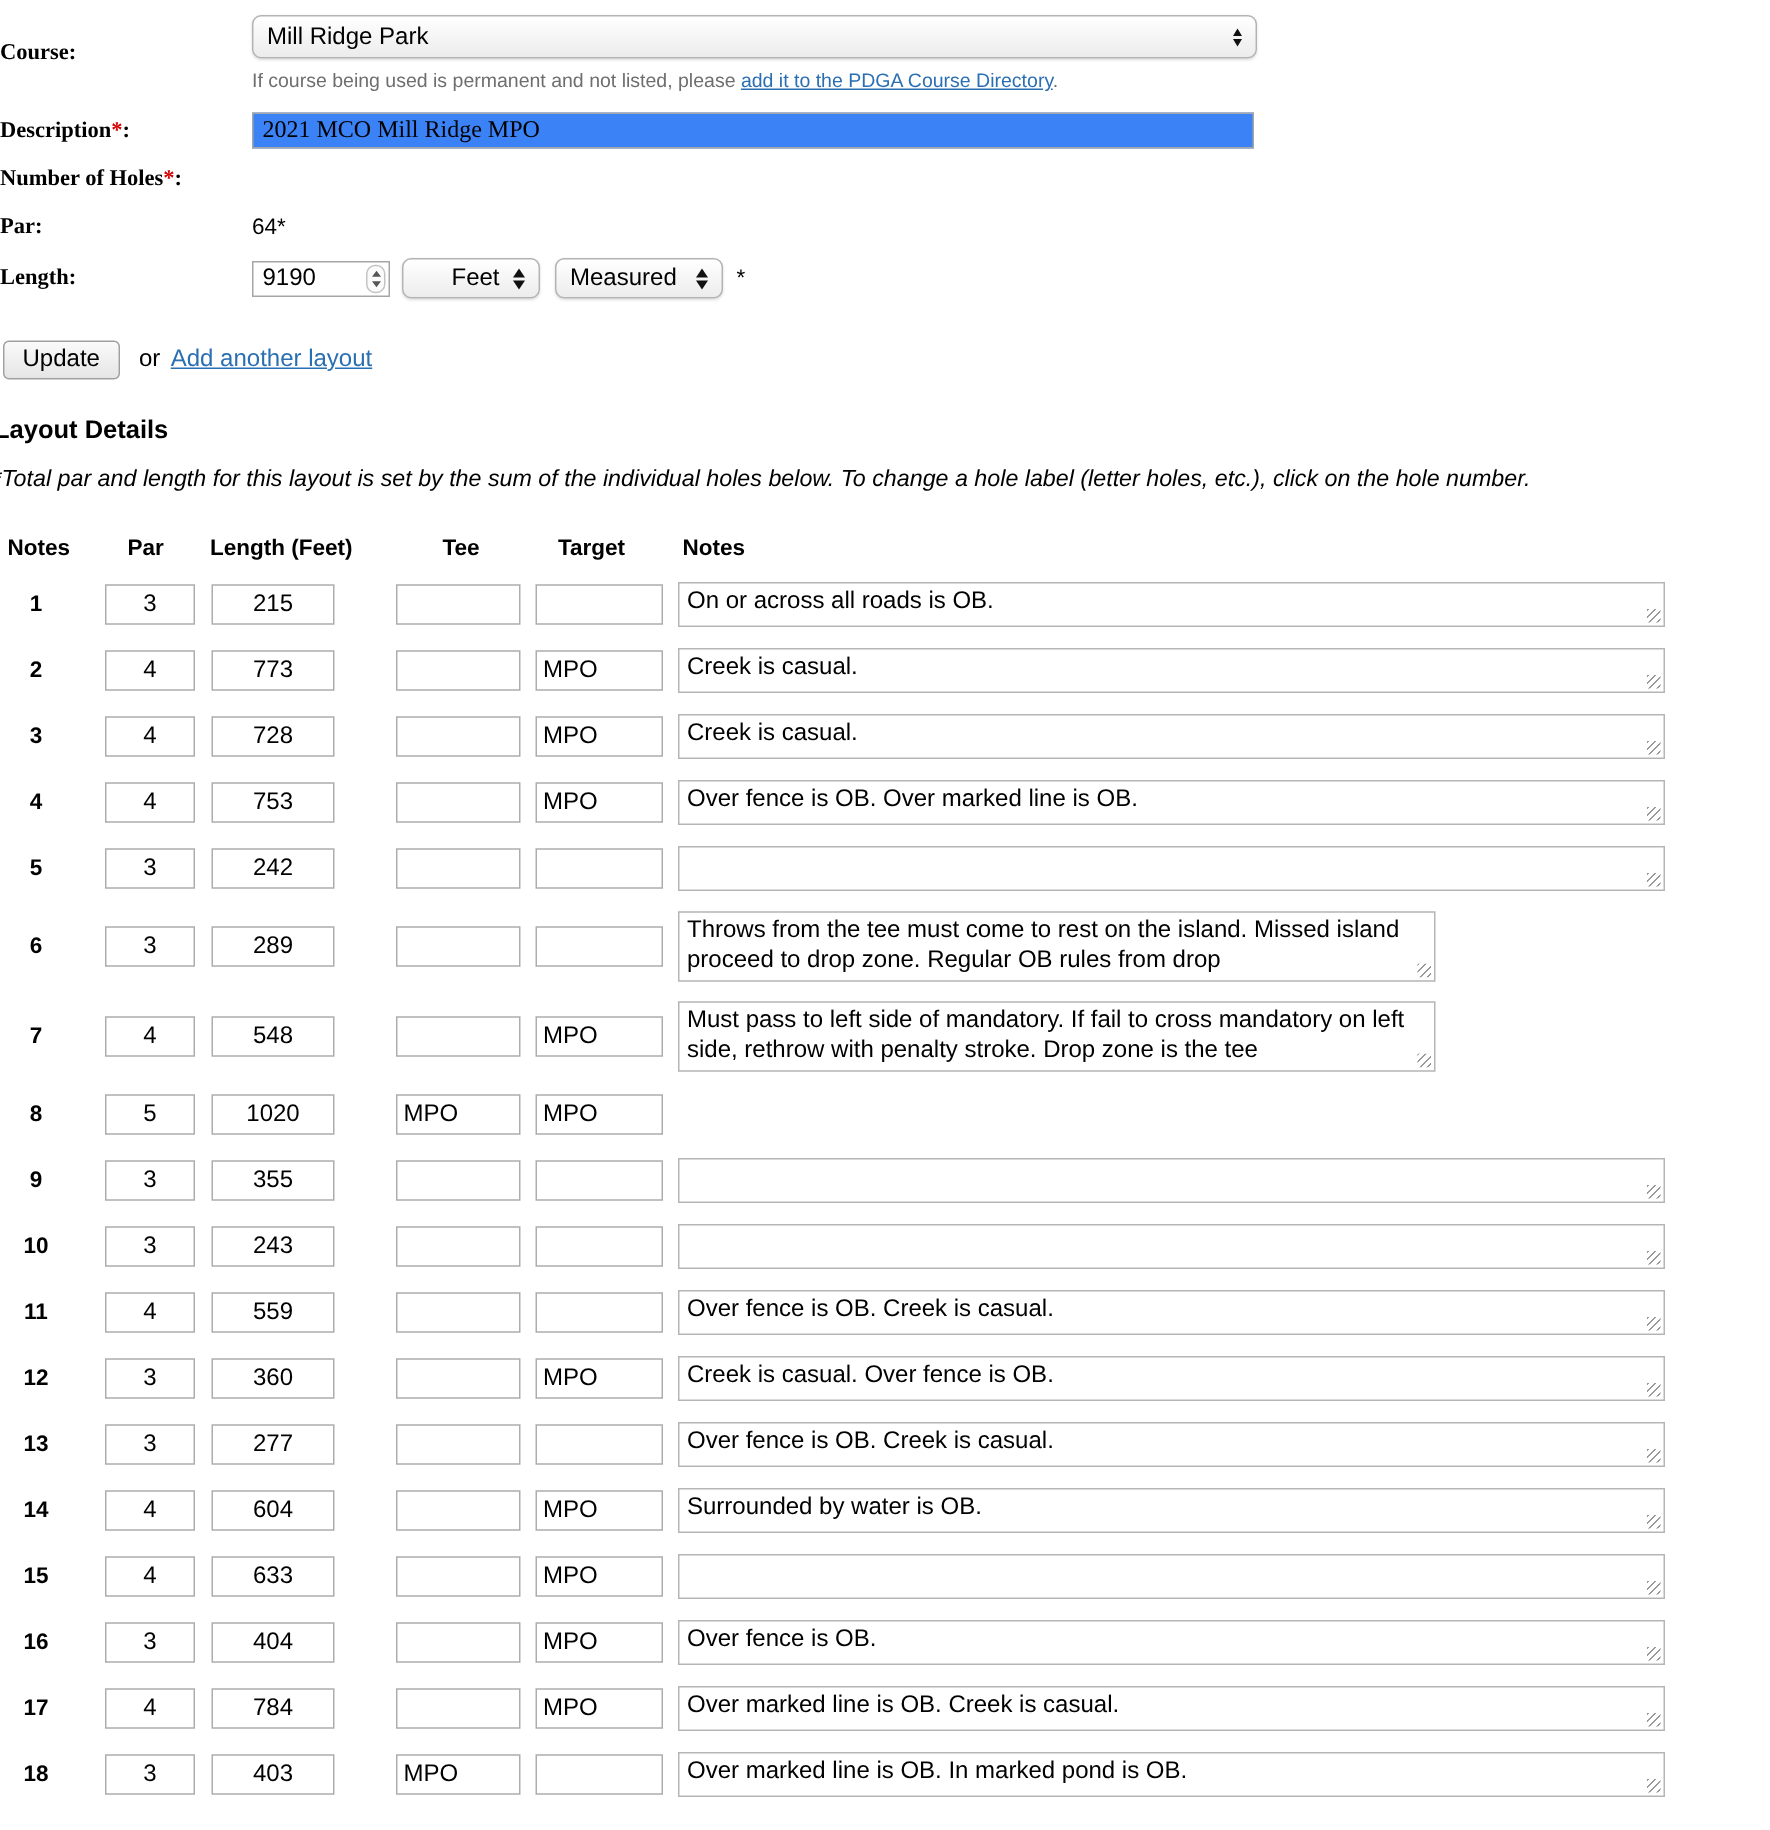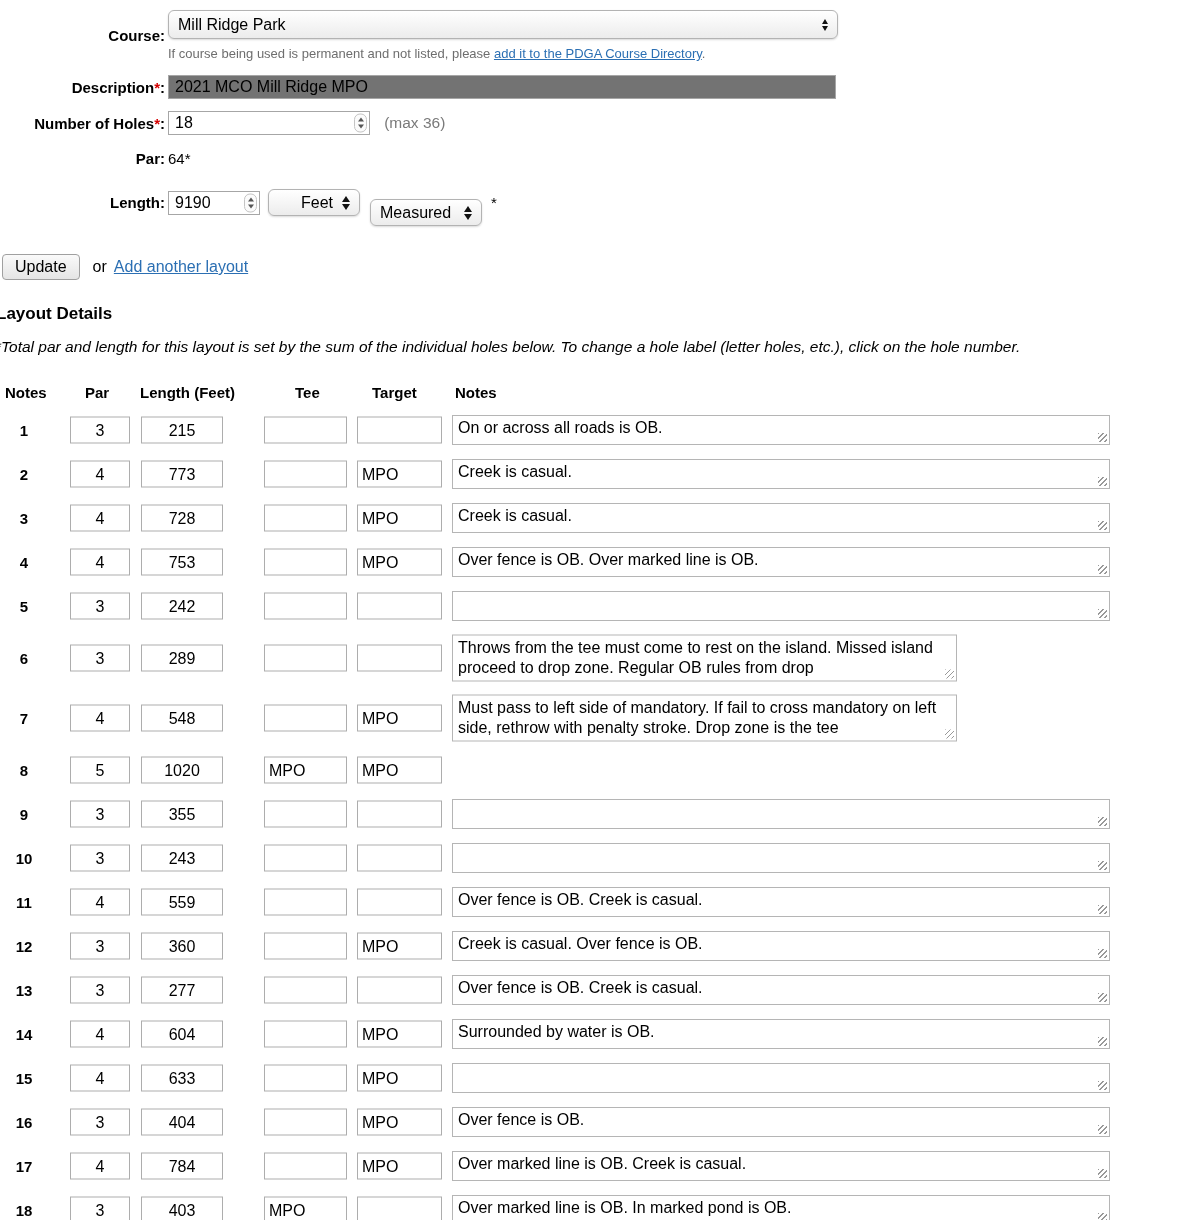--- a/index.html
+++ b/index.html
@@ -6,21 +6,21 @@
   html, body { margin:0; padding:0; }
   body {
     width:1180px; height:1220px; overflow:hidden;
     background:#fff; color:#000;
     font-family:"Liberation Sans", sans-serif; font-size:15px;
   }
   .page { position:relative; width:1180px; height:1220px; padding-top:10px; }
 
   
   .frow { display:flex; align-items:center; }
-  .flabel { flex:0 0 165px; width:165px; text-align:right; font-weight:bold; font-size:15px; }
+  .flabel { flex:0 0 165px; width:165px; text-align:left; font-weight:bold; font-size:15px;font-family:Liberation Serif, serif; }
   .req { color:#d40000; }
   .fcontrol { margin-left:3px; }
 
   .mac-select {
     border:1px solid #b3b3b3; border-radius:6px;
     background:linear-gradient(#ffffff,#ececec);
     box-shadow:0 1px 2px rgba(0,0,0,0.15);
     display:inline-flex; align-items:center; justify-content:space-between;
     padding:0 9px; font-size:16px; cursor:default;
   }
@@ -29,41 +29,41 @@
   .tri-up { width:0; height:0; border-left:4px solid transparent; border-right:4px solid transparent; border-bottom:6px solid #111; }
   .tri-down { width:0; height:0; border-left:4px solid transparent; border-right:4px solid transparent; border-top:6px solid #111; }
   .sel-arrows.small .tri-up { border-left-width:3px; border-right-width:3px; border-bottom-width:5px; }
   .sel-arrows.small .tri-down { border-left-width:3px; border-right-width:3px; border-top-width:5px; }
 
   .help { margin-top:7px; color:#6e6e6e; font-size:13px; }
   .help a { color:#2b6fb3; text-decoration:underline; cursor:pointer; }
 
   .row-desc { margin-top:14px; }
   .text-input {
-    width:668px; height:24px; border:1px solid #a6a6a6; background:#737373;
-    font-family:Liberation Sans, sans-serif; font-size:16px; padding:0 6px;
+    width:668px; height:24px; border:1px solid #a6a6a6; background:#3b82f6;
+    font-family:Liberation Serif, serif; font-size:16px; padding:0 6px;
   }
   .row-holes { margin-top:12px; }
   .num-wrap { position:relative; display:inline-block; }
   .num-input { height:24px; border:1px solid #a6a6a6; background:#fff; font-family:inherit; font-size:16px; padding:0 20px 0 6px; }
   .holes-input { width:202px; }
   .length-input { width:92px; }
   .stepper {
     position:absolute; right:3px; top:50%; transform:translateY(-50%);
     width:13px; height:19px; border:1px solid #c4c4c4; border-radius:6px; background:#fbfbfb;
     display:flex; flex-direction:column; align-items:center; justify-content:center; gap:3px;
   }
   .chev-up { width:0; height:0; border-left:3px solid transparent; border-right:3px solid transparent; border-bottom:4px solid #555; }
   .chev-down { width:0; height:0; border-left:3px solid transparent; border-right:3px solid transparent; border-top:4px solid #555; }
   .hint { color:#7a7a7a; margin-left:10px; font-size:15.5px; }
 
   .row-par { margin-top:14px; height:18px; }
   .row-length { margin-top:12px; }
   .unit-select { width:92px; height:27px; margin-left:8px;padding-left:32px; }
-  .method-select { width:112px; height:27px; margin-left:10px;margin-top:20px; }
+  .method-select { width:112px; height:27px; margin-left:10px; }
   .star { margin-left:9px; }
 
   
   .actions { margin-top:28px; padding-left:2px; display:flex; align-items:center; }
   .update-btn {
     font-family:inherit; font-size:16px; color:#000;
     padding:3px 12px; border:1px solid #a0a0a0; border-radius:4px;
     background:linear-gradient(#fafafa,#e5e5e5); cursor:pointer;
   }
   .or-text { margin:0 7px 0 13px; font-size:16px; }
@@ -129,30 +129,20 @@
 
   <div class="frow row-desc">
     <div class="flabel"><span>Description</span><span class="req">*</span><span>:</span></div>
     <div class="fcontrol">
       <input class="text-input" type="text" value="2021 MCO Mill Ridge MPO" style="">
     </div>
   </div>
 
   <div class="frow row-holes">
     <div class="flabel"><span>Number of Holes</span><span class="req">*</span><span>:</span></div>
-    <div class="fcontrol">
-      <span class="num-wrap">
-        <input class="num-input holes-input" type="text" value="18" style="">
-        <span class="stepper">
-            <span class="chev-up"></span>
-            <span class="chev-down"></span>
-          </span>
-      </span>
-      <span class="hint">(max 36)</span>
-    </div>
   </div>
 
   <div class="frow row-par">
     <div class="flabel">Par:</div>
     <div class="fcontrol">64*</div>
   </div>
 
   <div class="frow row-length">
     <div class="flabel">Length:</div>
     <div class="fcontrol" style="display:flex; align-items:center;">

